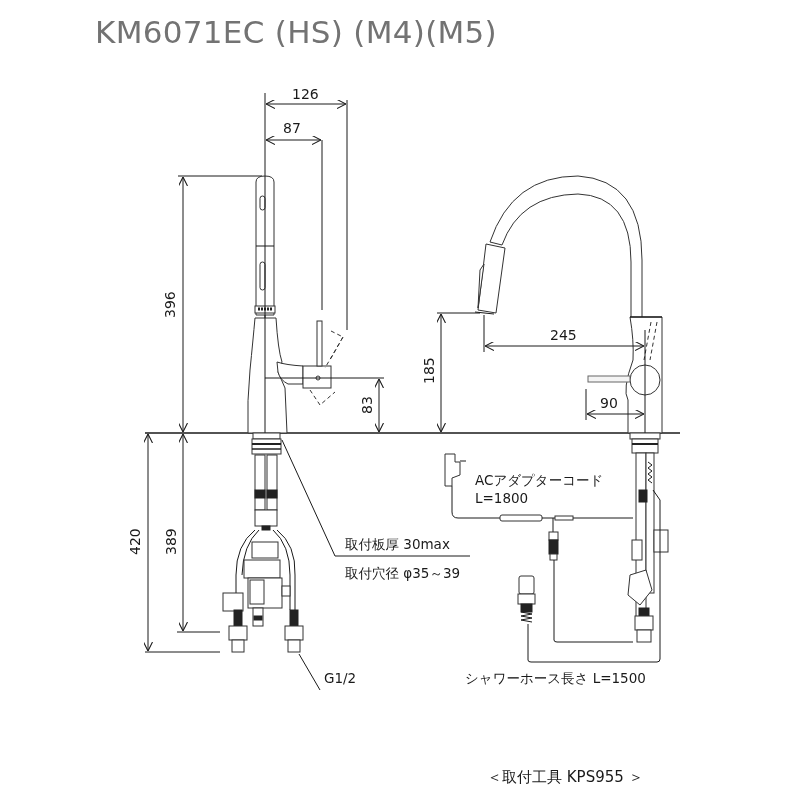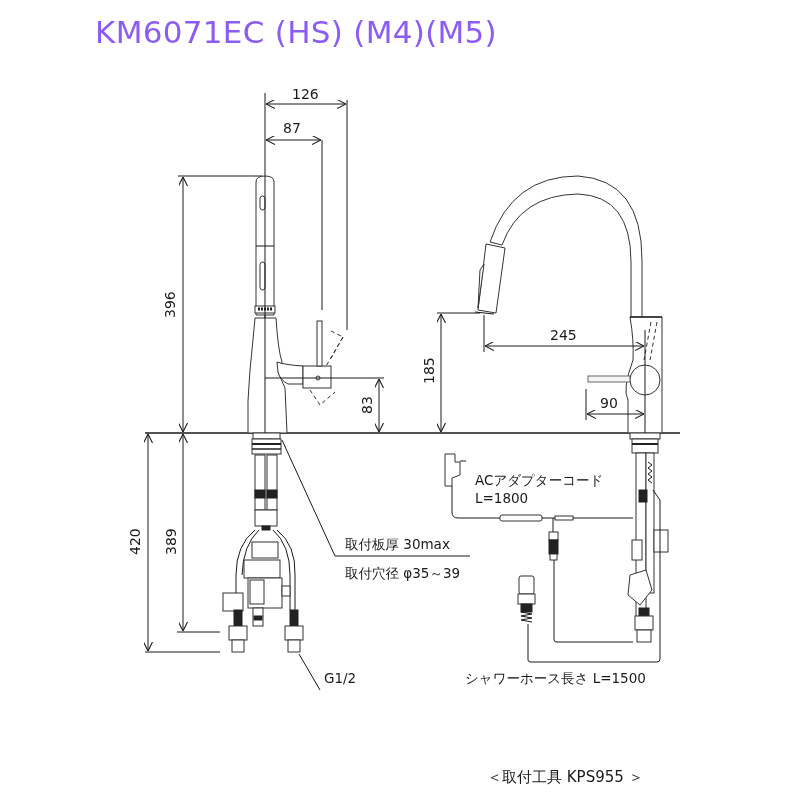--- a/index.html
+++ b/index.html
@@ -1,17 +1,17 @@
 <!DOCTYPE html>
 <html><head>
 <meta charset="utf-8">
 <style>
   html,body{margin:0;padding:0;background:#fff;}
   body{width:800px;height:800px;position:relative;overflow:hidden;font-family:"DejaVu Sans","Liberation Sans",sans-serif;color:#1a1a1a;}
-  .title{position:absolute;left:95px;top:14px;font-size:31px;letter-spacing:0.3px;font-family:"DejaVu Sans",sans-serif;color:#8b5cf6;}
+  .title{position:absolute;left:95px;top:14px;font-size:31px;letter-spacing:0.3px;font-family:"DejaVu Sans",sans-serif;color:#737373;}
   svg{position:absolute;left:0;top:0;}
   svg text{font-family:"DejaVu Sans",sans-serif;fill:#1a1a1a;}
   .dim{font-size:14px;}
   .lbl{font-size:13.5px;}
   .ln{stroke:#1a1a1a;stroke-width:1;fill:none;}
   .ln2{stroke:#1a1a1a;stroke-width:1.3;fill:none;}
   .body{stroke:#333;stroke-width:1;fill:#fff;}
   .dash{stroke:#333;stroke-width:1;fill:none;stroke-dasharray:4 3;}
   .dk{fill:#222;stroke:#222;}
   .gray{stroke:#666;stroke-width:1;fill:#f4f4f4;}

